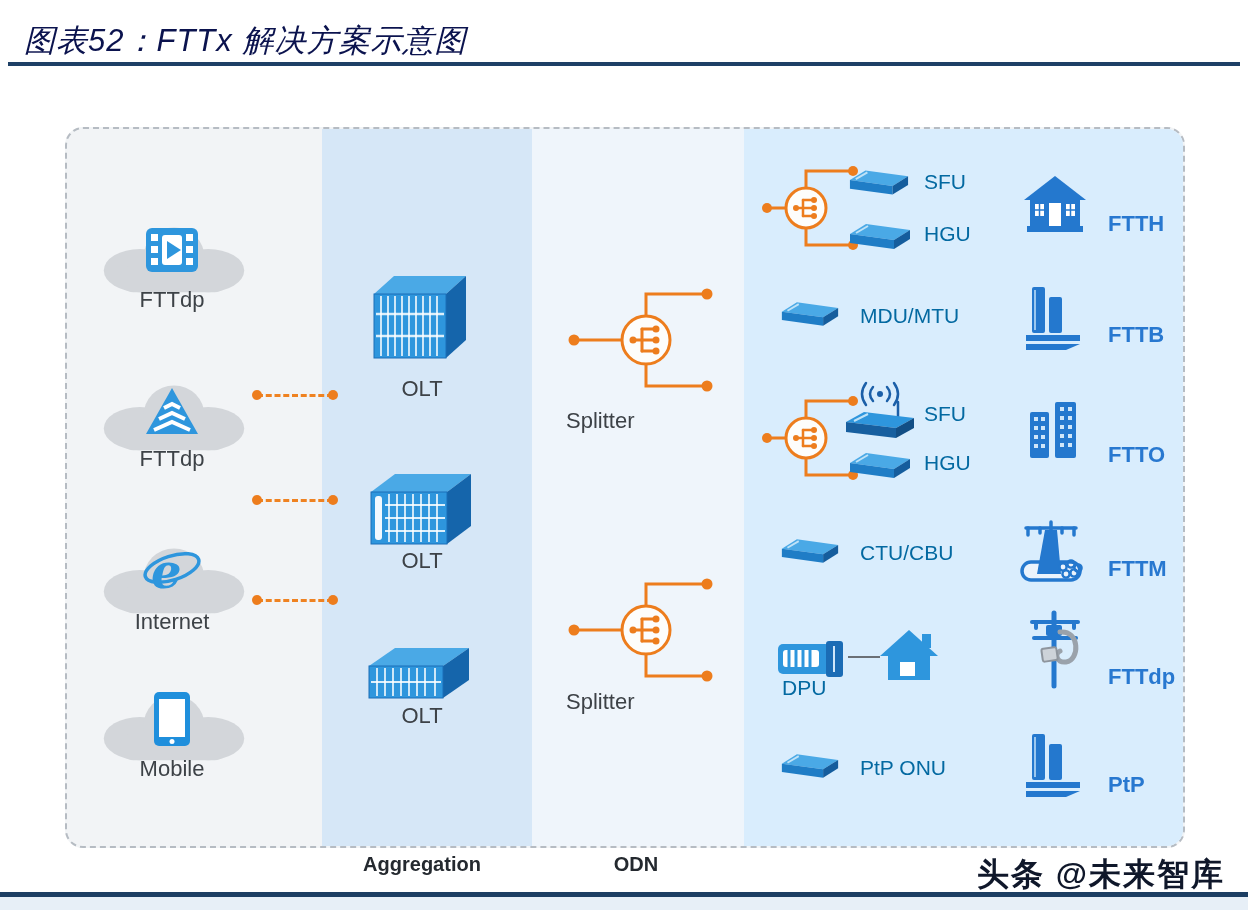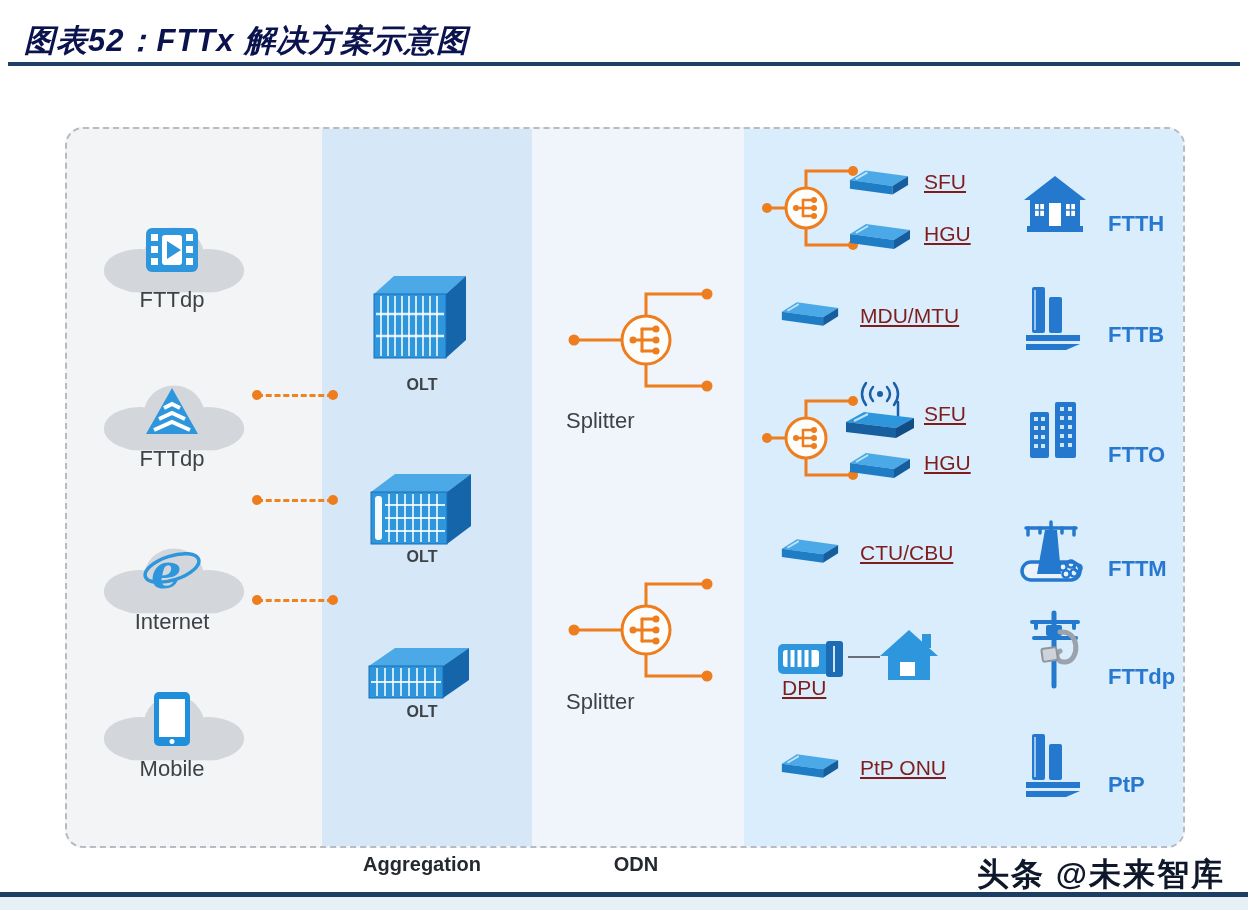--- a/index.html
+++ b/index.html
@@ -2,39 +2,39 @@
 <html><head>
 <meta charset="utf-8">
 <style>
   html,body{margin:0;padding:0;}
   body{
     width:1248px;height:910px;position:relative;overflow:hidden;
     background:#ffffff;font-family:"Liberation Sans", sans-serif;
   }
   .abs{position:absolute;}
   .title{
-    left:24px;top:20px;font-size:31px;font-weight:bold;font-style:italic;
+    left:24px;top:20px;font-size:31px;font-weight:normal;font-style:italic;
     color:#0b134e;letter-spacing:1px;white-space:nowrap;
   }
   .rule{left:8px;width:1232px;height:4px;background:#1e4066;}
   .rule-top{top:62px;}
   .rule-bottom{top:892px;left:0;width:1248px;height:5px;background:#1c3e63;}
   .bottom-strip{top:897px;left:0;width:1248px;height:13px;background:#e7eff7;}
   .panel{
     left:65px;top:127px;width:1120px;height:721px;box-sizing:border-box;
     background:#f2f4f6;border:2px dashed #b6bcc3;border-radius:18px;overflow:hidden;
   }
   .band{position:absolute;top:0;bottom:0;}
   .band-agg{left:255px;width:210px;background:#d6e7f7;}
   .band-odn{left:465px;width:212px;background:#eff5fb;}
   .band-access{left:677px;right:0;background:#d9edfd;}
   .svc-label{font-size:22px;color:#3d4247;text-align:center;width:160px;}
-  .dev-label{font-size:16px;color:#3d4247;text-align:center;width:120px;font-weight:bold;}
+  .dev-label{font-size:22px;color:#3d4247;text-align:center;width:120px;}
   .spl-label{font-size:22px;color:#3d4247;text-align:left;width:160px;}
-  .acc-label{font-size:21px;color:#7f1d1d;white-space:nowrap;text-decoration:underline;}
+  .acc-label{font-size:21px;color:#0369a1;white-space:nowrap;}
   .fttx-label{font-size:22px;font-weight:bold;color:#2878d0;white-space:nowrap;margin-top:16px;}
   .col-label{font-size:20px;font-weight:bold;color:#24292f;text-align:center;margin-top:36px;}
   .conn{border-top:3px dashed #ef8221;width:76px;height:0;}
   .conn .dot{position:absolute;width:10px;height:10px;border-radius:50%;background:#ed7d1d;top:-7px;}
   .conn .dot.l{left:-5px;} .conn .dot.r{right:-5px;}
   .dpu-line{height:2px;background:#6b7076;}
   .watermark{
     right:23px;top:853px;font-size:32px;font-weight:bold;color:#0f172a;
     letter-spacing:2px;text-shadow:1px 1px 0 #fff,-1px -1px 0 #fff;white-space:nowrap;
   }

